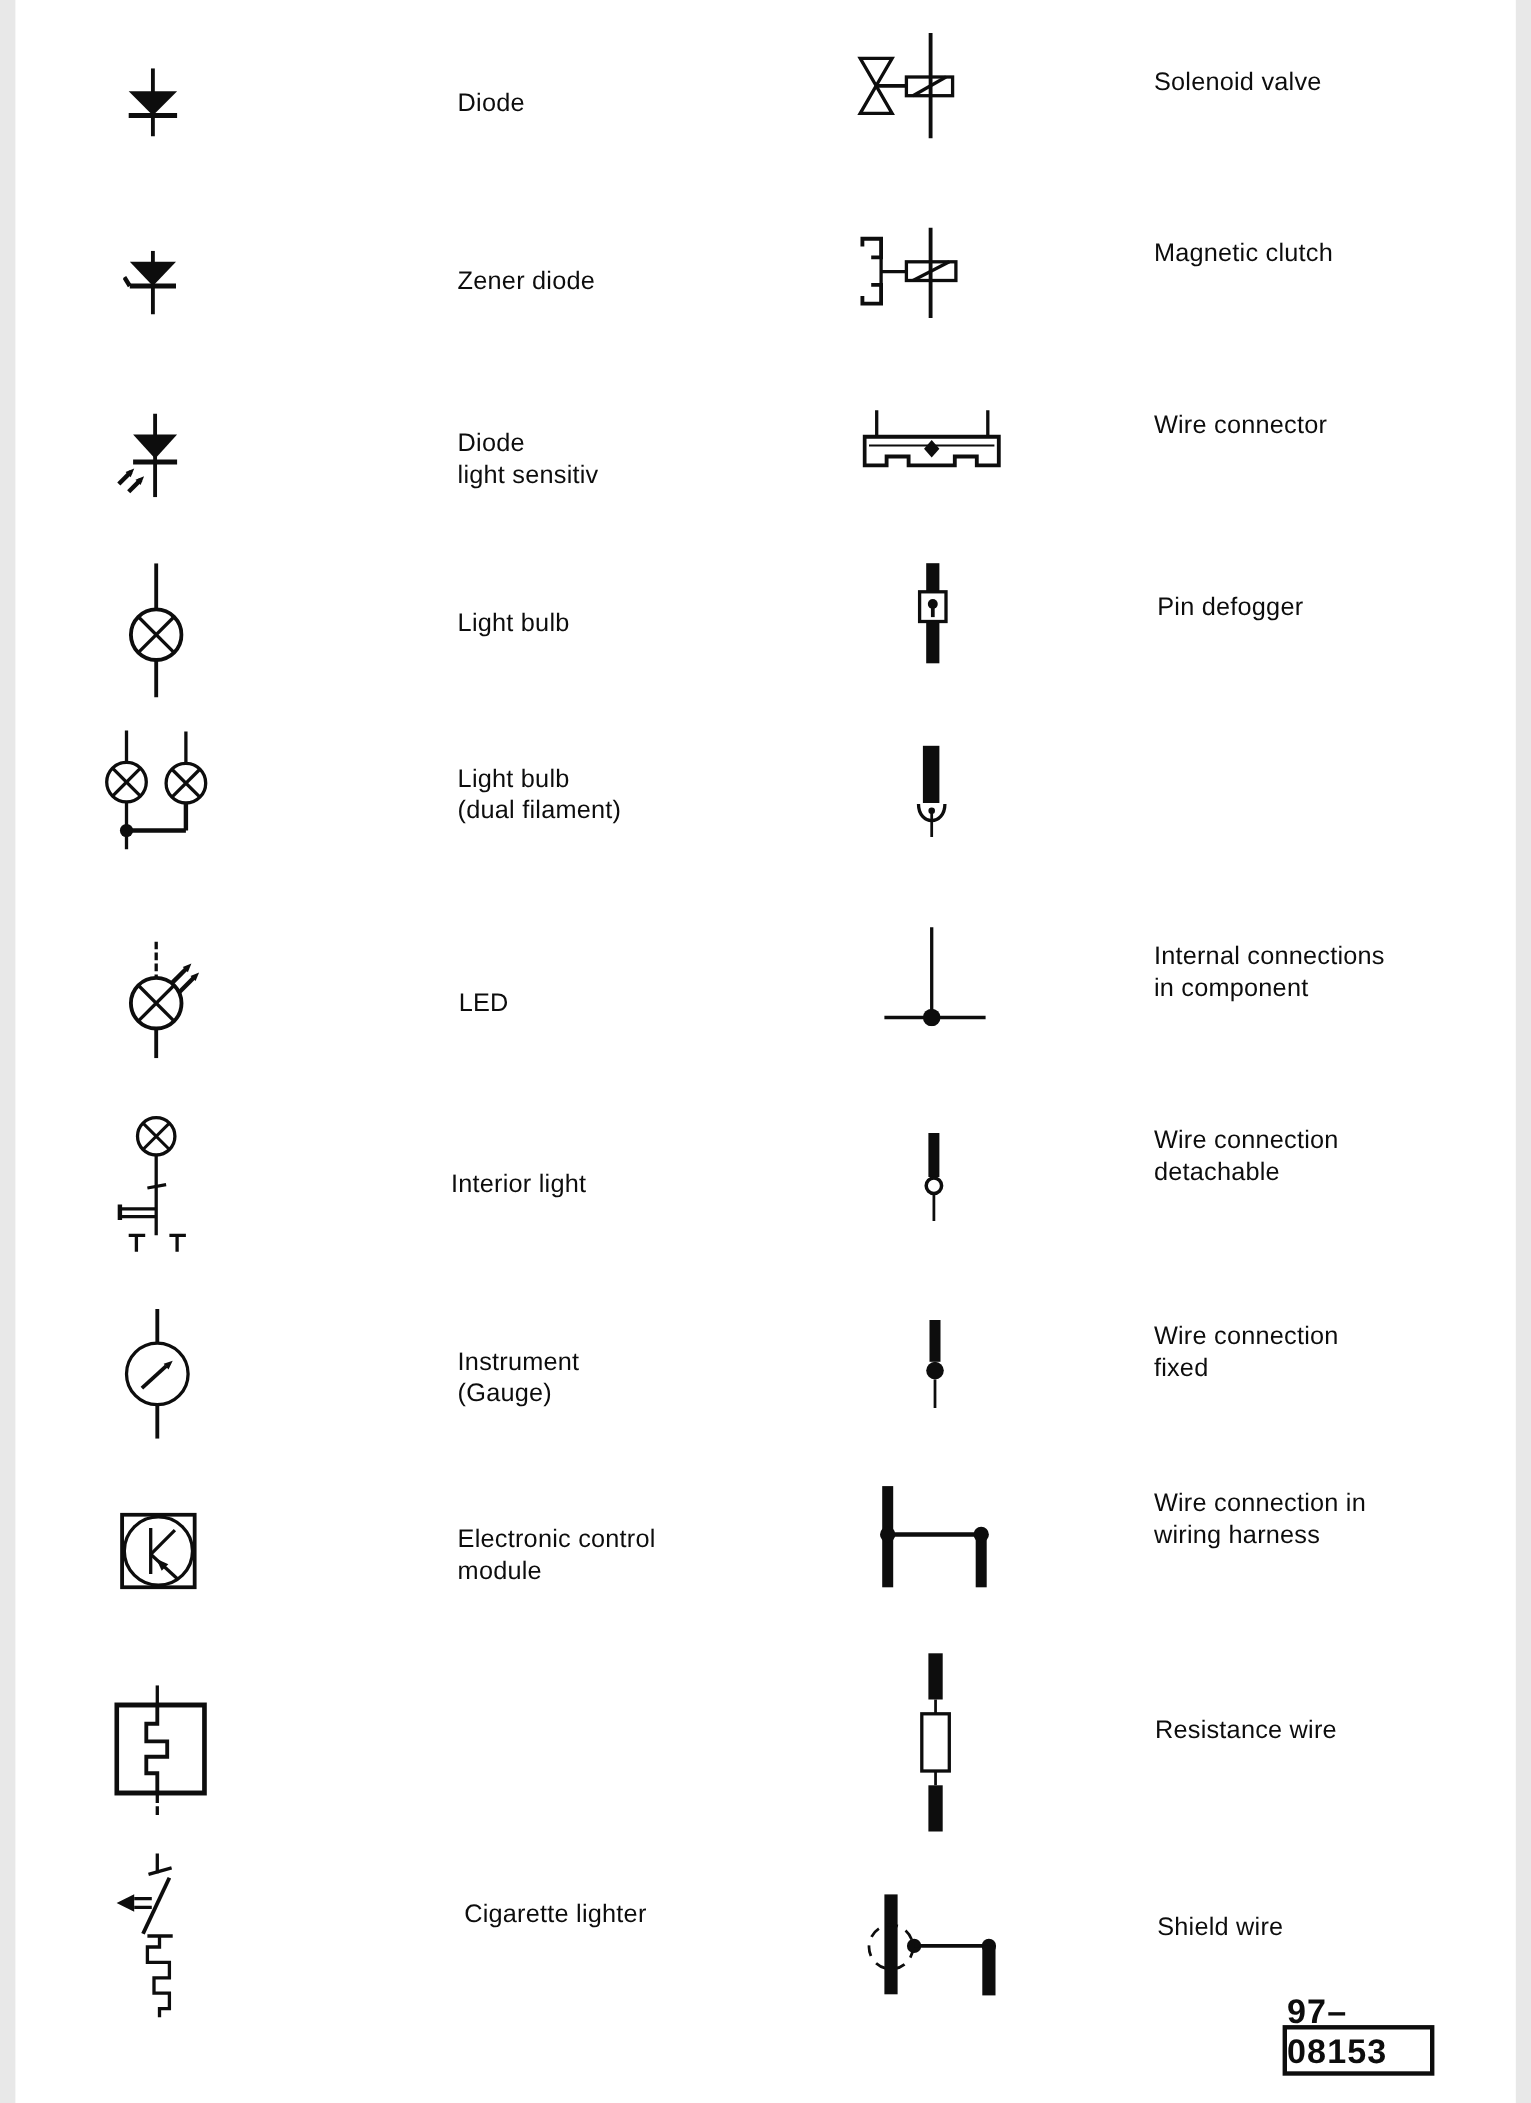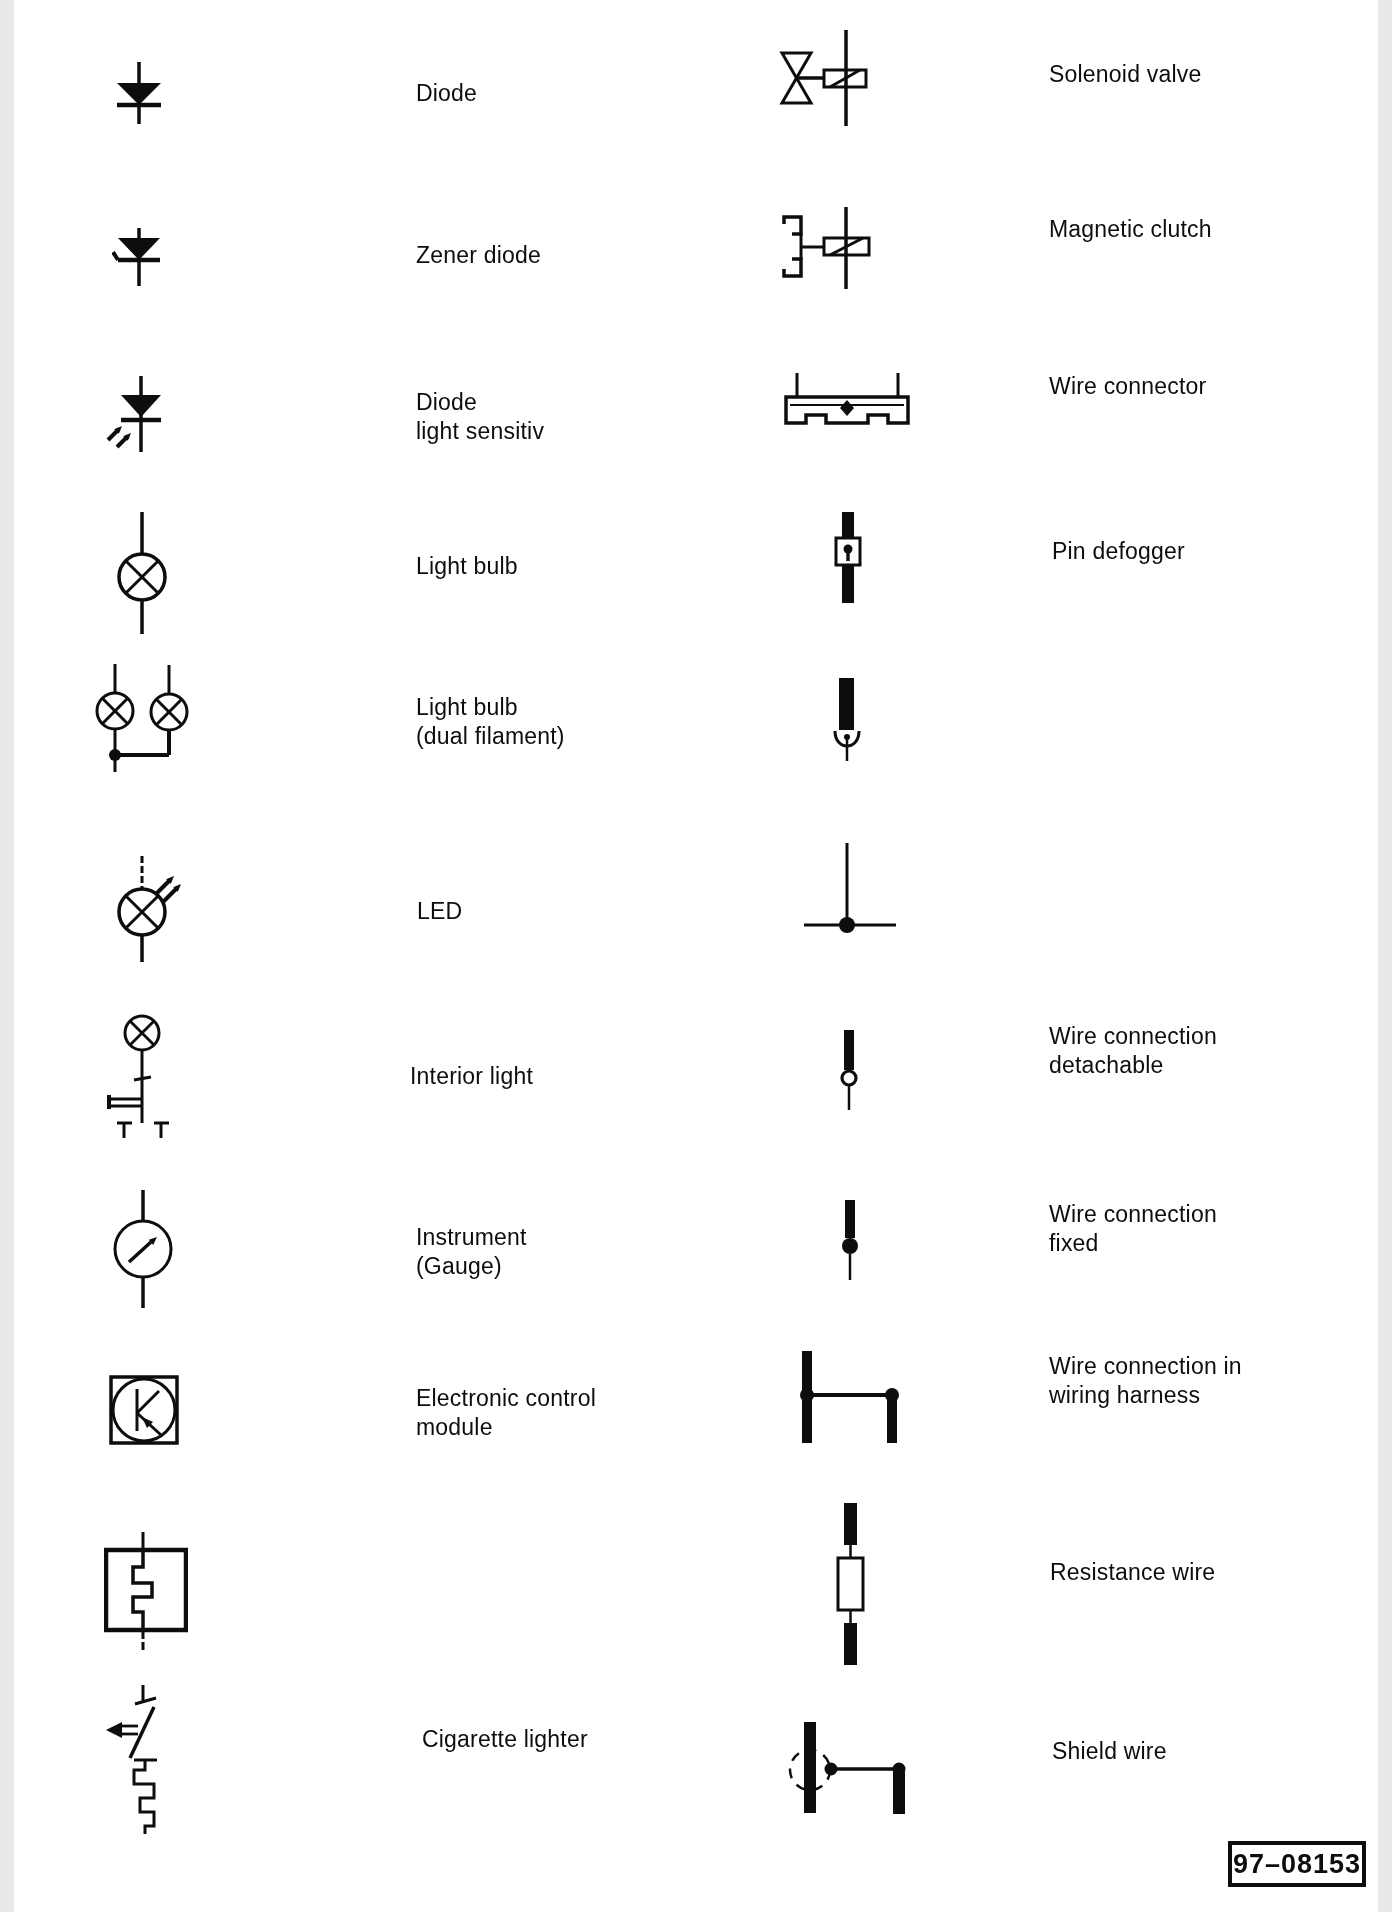--- a/index.html
+++ b/index.html
@@ -8,23 +8,23 @@
     font-family:"Liberation Sans", sans-serif;color:#0d0d0d;overflow:hidden;
     margin:0 auto;
   }
   .sym{position:absolute;}
   .sym *{vector-effect:none;}
   .lbl{
     position:absolute;font-size:23px;line-height:29px;white-space:pre-line;
     letter-spacing:.2px;color:#0d0d0d;
   }
   .idbox{
-    position:absolute;left:1214px;top:1841px;width:130px;height:38px;
-    border:4px solid #0d0d0d;display:flex;align-items:center;justify-content:center;
-    font-size:27px;font-weight:bold;letter-spacing:1px;
+    position:absolute;left:1152px;top:1841px;width:130px;height:38px;
+    border:4px solid #0d0d0d;display:flex;align-items:flex-end;justify-content:center;
+    font-size:31px;font-weight:bold;letter-spacing:1px;
   }
   .ink{stroke:#0d0d0d;fill:none;}
   .fill{fill:#0d0d0d;stroke:none;}
 </style>
 </head>
 <body>
 
 <div class="page">
 
   <svg class="sym" style="left:100px;top:62px" width="50" height="62" viewBox="0 0 50 62">
@@ -233,20 +233,22 @@
   <div class="lbl" style="left:402px;top:1223px">Instrument
 (Gauge)</div>
   <div class="lbl" style="left:402px;top:1384px">Electronic control
 module</div>
   <div class="lbl" style="left:408px;top:1725px">Cigarette lighter</div>
 
   <div class="lbl" style="left:1035px;top:60px">Solenoid valve</div>
   <div class="lbl" style="left:1035px;top:215px">Magnetic clutch</div>
   <div class="lbl" style="left:1035px;top:372px">Wire connector</div>
   <div class="lbl" style="left:1038px;top:537px">Pin defogger</div>
+  <div class="lbl" style="left:1035px;top:854px">Internal connections
+in component</div>
   <div class="lbl" style="left:1035px;top:1022px">Wire connection
 detachable</div>
   <div class="lbl" style="left:1035px;top:1200px">Wire connection
 fixed</div>
   <div class="lbl" style="left:1035px;top:1352px">Wire connection in
 wiring harness</div>
   <div class="lbl" style="left:1036px;top:1558px">Resistance wire</div>
   <div class="lbl" style="left:1038px;top:1737px">Shield wire</div>
 
   <div class="idbox">

